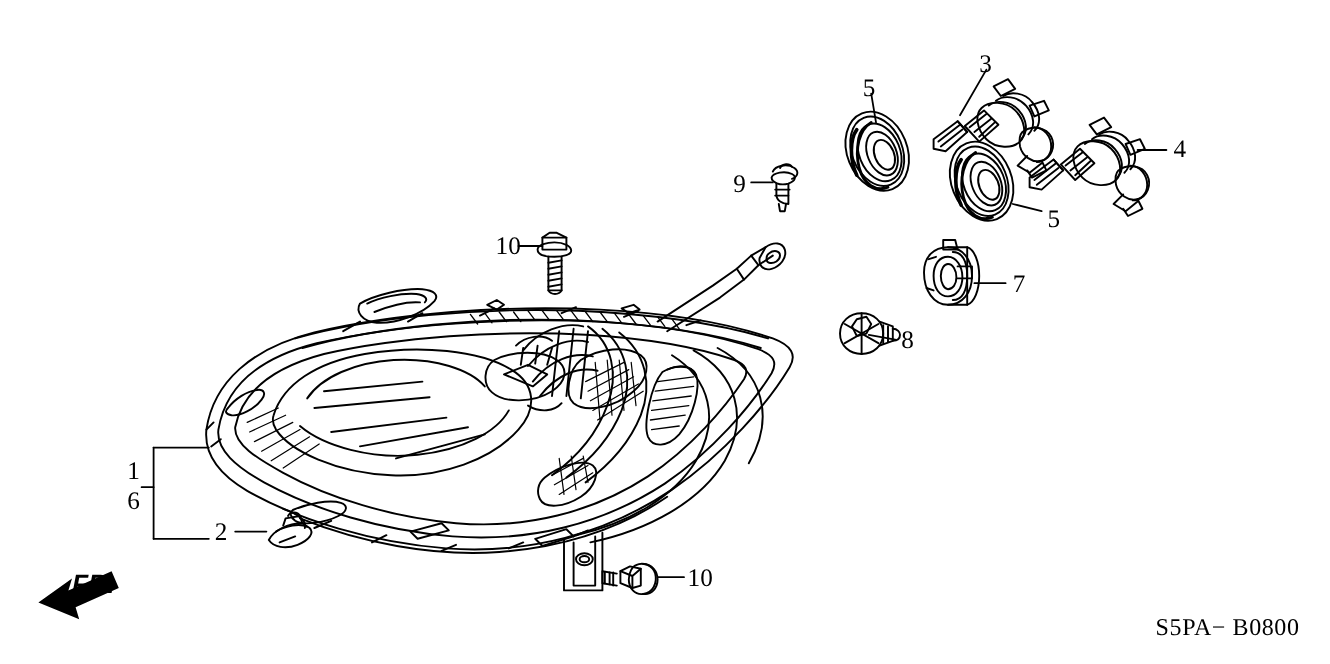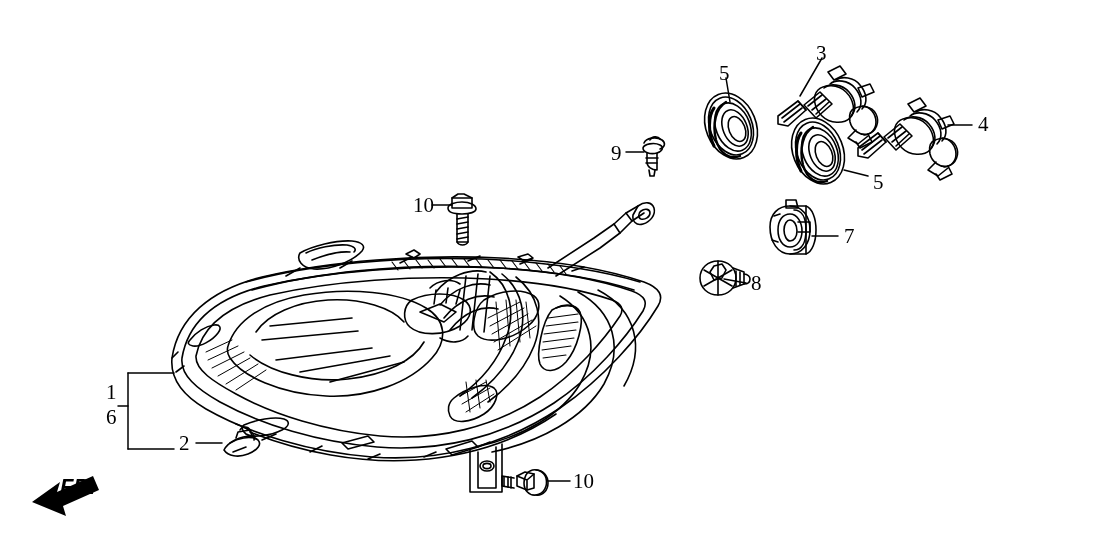--- a/index.html
+++ b/index.html
@@ -313,14 +313,15 @@
 <div class="lbl" style="left:719px;top:63px;">5</div>
 <div class="lbl" style="left:873px;top:172px;">5</div>
 <div class="lbl" style="left:844px;top:226px;">7</div>
 <div class="lbl" style="left:751px;top:273px;">8</div>
 <div class="lbl" style="left:611px;top:143px;">9</div>
 <div class="lbl" style="left:413px;top:195px;">10</div>
 <div class="lbl" style="left:573px;top:471px;">10</div>
 
 <div class="frtxt" style="left:60px;top:474px;">FR.</div>
 
+<div class="code" style="left:963px;top:512px;">S5PA− B0800</div>
 
 </div>
 
 </body></html>

